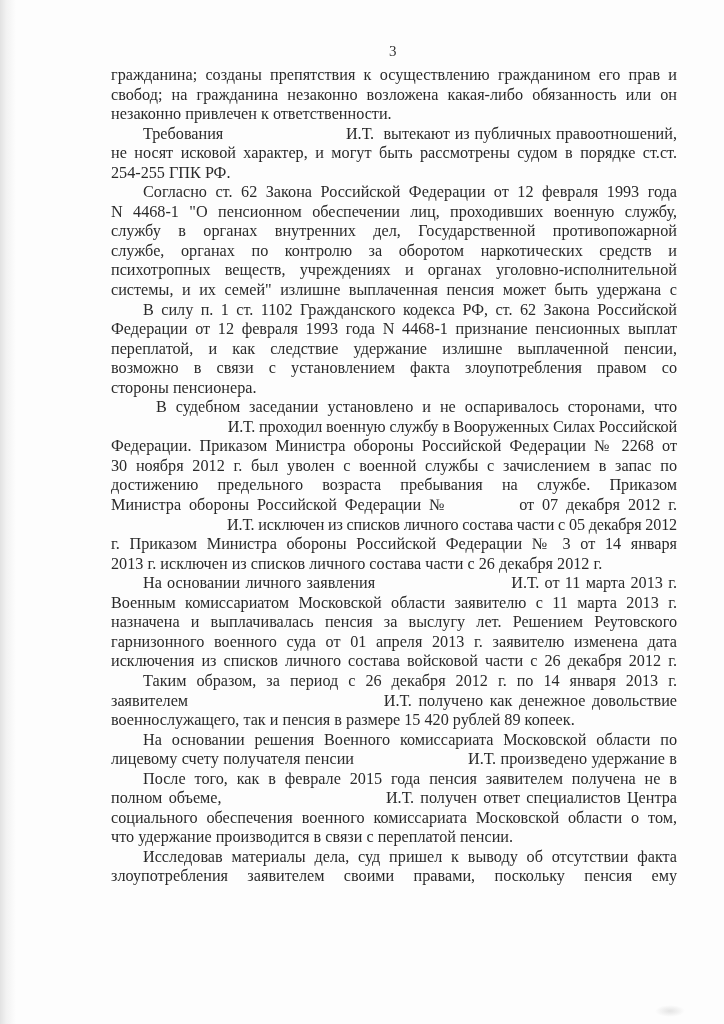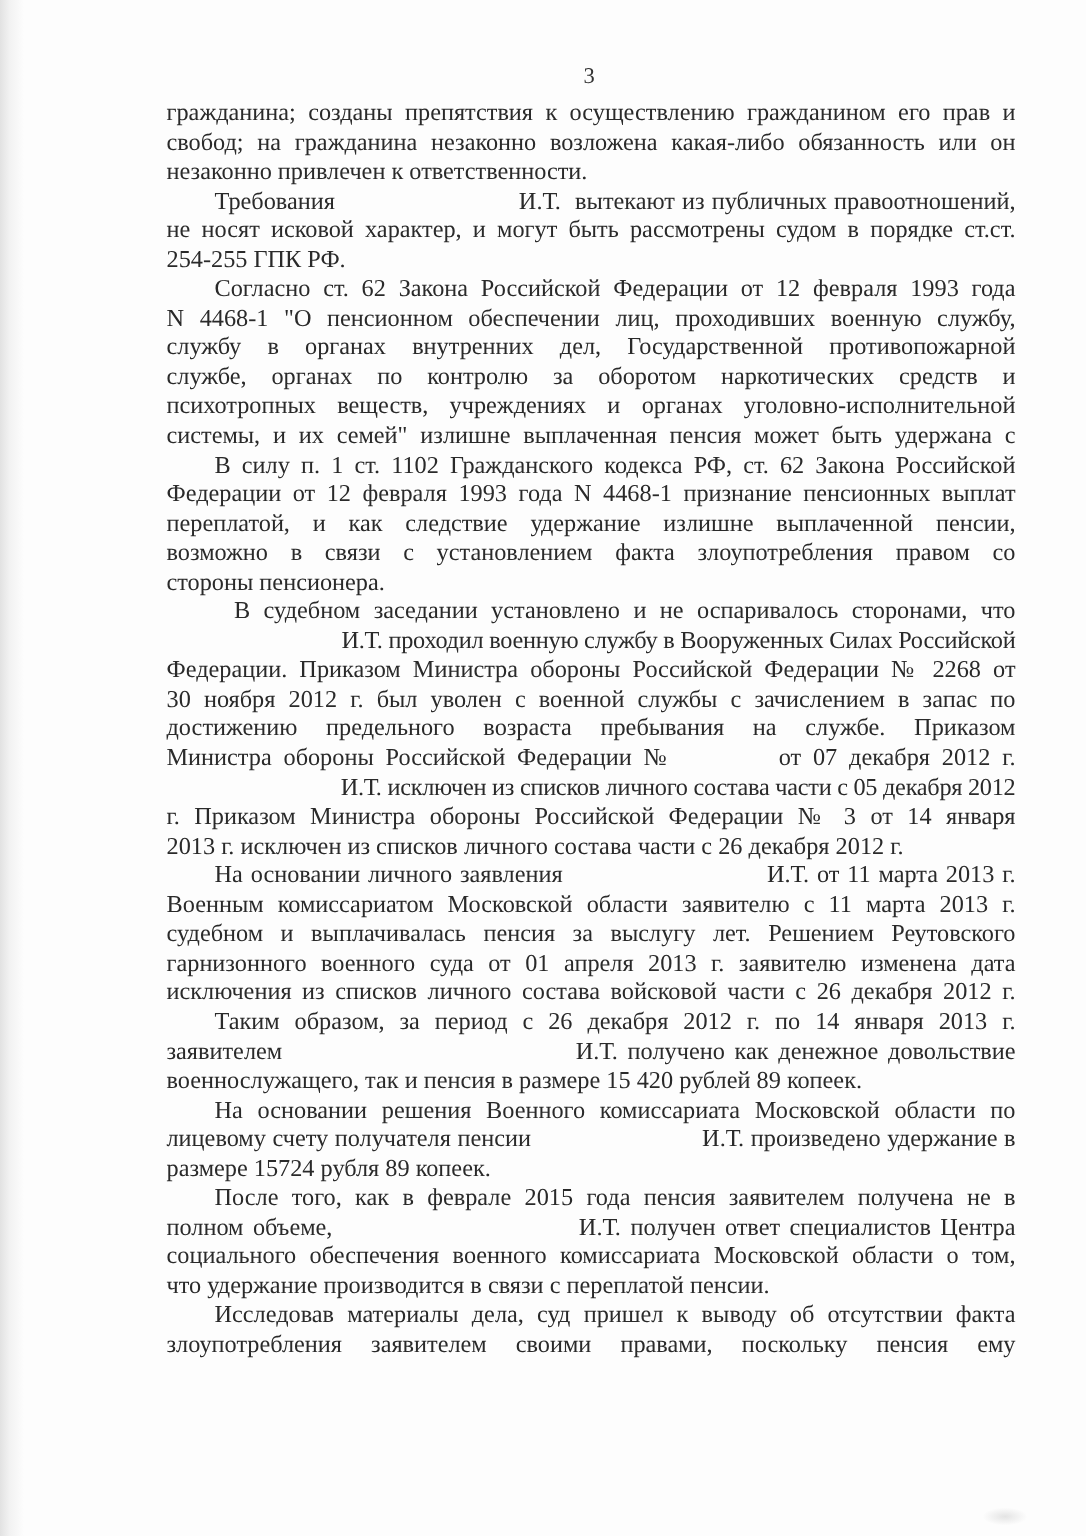--- a/index.html
+++ b/index.html
@@ -89,29 +89,28 @@
     <div class="line" style="white-space: pre;"><span style="white-space: pre; letter-spacing: -0.158357px;">                              И.Т. проходил военную службу в Вооруженных Силах Российской</span></div>
     <div class="line" style="white-space: pre;"><span style="white-space: pre;">Федерации. Приказом Министра обороны Российской Федерации № 2268 от</span></div>
     <div class="line" style="white-space: pre;"><span style="white-space: pre;">30 ноября 2012 г. был уволен с военной службы с зачислением в запас по</span></div>
     <div class="line" style="white-space: pre;"><span style="white-space: pre;">достижению предельного возраста пребывания на службе. Приказом</span></div>
     <div class="line" style="white-space: pre;"><span style="white-space: pre;">Министра обороны Российской Федерации №         от 07 декабря 2012 г.</span></div>
     <div class="line" style="white-space: pre;"><span style="white-space: pre; letter-spacing: -0.176862px;">                              И.Т. исключен из списков личного состава части с 05 декабря 2012</span></div>
     <div class="line" style="white-space: pre;"><span style="white-space: pre;">г. Приказом Министра обороны Российской Федерации № 3 от 14 января</span></div>
     <div class="line end" style="white-space: pre;">2013 г. исключен из списков личного состава части с 26 декабря 2012 г.</div>
     <div class="line indent" style="white-space: pre;"><span style="white-space: pre;">На основании личного заявления                          И.Т. от 11 марта 2013 г.</span></div>
     <div class="line" style="white-space: pre;"><span style="white-space: pre;">Военным комиссариатом Московской области заявителю с 11 марта 2013 г.</span></div>
-    <div class="line" style="white-space: pre;"><span style="white-space: pre;">судебном и выплачивалась пенсия за выслугу лет. Решением Реутовского</span></div>
+    <div class="line" style="white-space: pre;"><span style="white-space: pre;">назначена и выплачивалась пенсия за выслугу лет. Решением Реутовского</span></div>
     <div class="line" style="white-space: pre;"><span style="white-space: pre;">гарнизонного военного суда от 01 апреля 2013 г. заявителю изменена дата</span></div>
     <div class="line" style="white-space: pre;"><span style="white-space: pre;">исключения из списков личного состава войсковой части с 26 декабря 2012 г.</span></div>
     <div class="line indent" style="white-space: pre;"><span style="white-space: pre;">Таким образом, за период с 26 декабря 2012 г. по 14 января 2013 г.</span></div>
     <div class="line" style="white-space: pre;"><span style="white-space: pre;">заявителем                              И.Т. получено как денежное довольствие</span></div>
     <div class="line end" style="white-space: pre;">военнослужащего, так и пенсия в размере 15 420 рублей 89 копеек.</div>
     <div class="line indent" style="white-space: pre;"><span style="white-space: pre;">На основании решения Военного комиссариата Московской области по</span></div>
     <div class="line" style="white-space: pre;"><span style="white-space: pre;">лицевому счету получателя пенсии                          И.Т. произведено удержание в</span></div>
-    <div class="line end" style="white-space: pre;">размере 15724 рубля 89 копеек.</div>
     <div class="line indent" style="white-space: pre;"><span style="white-space: pre;">После того, как в феврале 2015 года пенсия заявителем получена не в</span></div>
     <div class="line" style="white-space: pre;"><span style="white-space: pre;">полном объеме,                          И.Т. получен ответ специалистов Центра</span></div>
     <div class="line" style="white-space: pre;"><span style="white-space: pre;">социального обеспечения военного комиссариата Московской области о том,</span></div>
     <div class="line end" style="white-space: pre;">что удержание производится в связи с переплатой пенсии.</div>
     <div class="line indent" style="white-space: pre;"><span style="white-space: pre;">Исследовав материалы дела, суд пришел к выводу об отсутствии факта</span></div>
     <div class="line" style="white-space: pre;"><span style="white-space: pre;">злоупотребления заявителем своими правами, поскольку пенсия ему</span></div>
   </div>
 
 <div class="smudge"></div>
 

